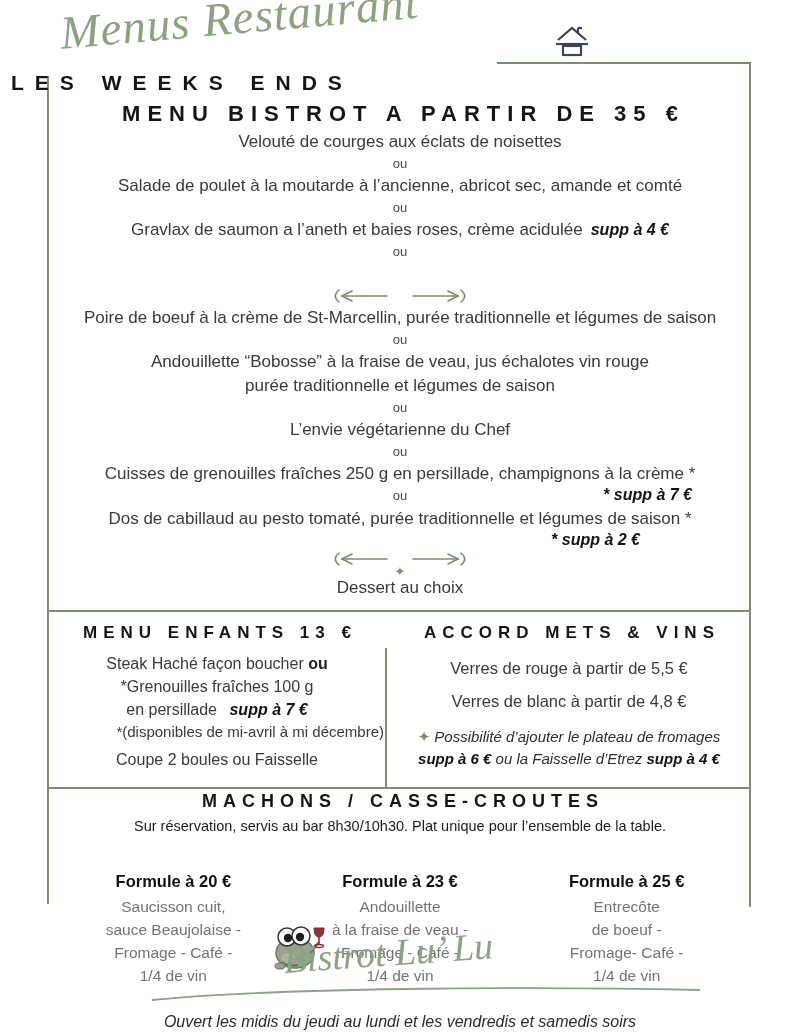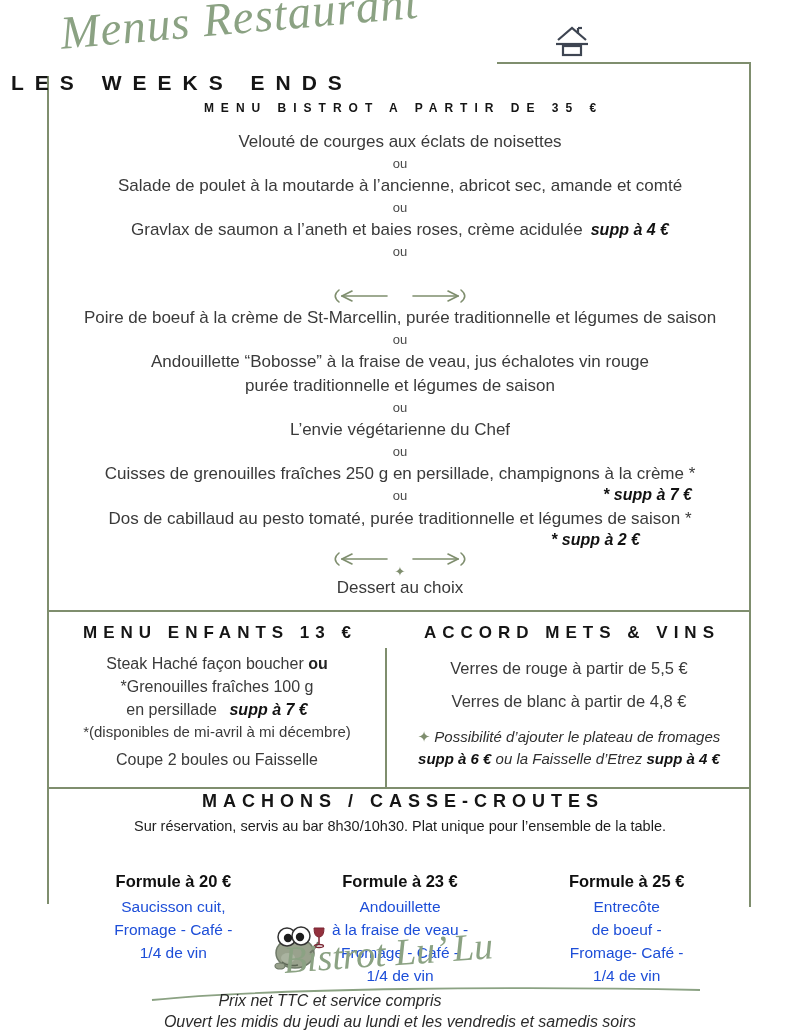--- a/index.html
+++ b/index.html
@@ -23,21 +23,21 @@
     white-space:nowrap;letter-spacing:1px;
   }
   .house{position:absolute;left:554px;top:24px;}
   
   .h1{
     position:absolute;left:0;top:71px;width:800px;text-align:left;
     font-size:21px;font-weight:bold;color:#151515;letter-spacing:11px;text-indent:11px;
   }
   .h2{
     position:absolute;left:0;top:101px;width:800px;text-align:center;
-    font-size:12px;font-weight:bold;color:#151515;letter-spacing:7px;text-indent:7px;
+    font-size:22px;font-weight:bold;color:#151515;letter-spacing:7px;text-indent:7px;
   }
   
   .sec{position:absolute;left:60px;width:680px;text-align:center;}
   .sec-starters{top:130px;}
   .sec-mains{top:306px;}
   .body-line{font-size:17px;line-height:24px;color:#3a3a3a;}
   .ou{font-size:13px;line-height:20px;color:#4a4a4a;}
   .supp{font-weight:bold;font-style:italic;color:#121212;font-size:16px;margin-left:8px;}
   .supp-row{position:relative;height:21px;}
   .supp-note{position:absolute;font-weight:bold;font-style:italic;color:#121212;font-size:16px;}
@@ -47,38 +47,38 @@
   .divider{position:absolute;left:0;width:800px;text-align:center;}
   .div1{top:288px;}
   .div2{top:551px;}
   .div-star{position:absolute;left:0;top:564px;width:800px;text-align:center;color:#7f8e6e;font-size:13px;}
   .dessert{position:absolute;left:0;top:578px;width:800px;text-align:center;font-size:17px;color:#3a3a3a;}
   
   .col-enfants{position:absolute;left:50px;top:620px;width:334px;text-align:center;}
   .col-accord{position:absolute;left:390px;top:620px;width:358px;text-align:center;}
   .col-title{font-size:17px;font-weight:bold;color:#151515;letter-spacing:6px;text-indent:6px;line-height:26px;margin-bottom:6px;}
   .col-line{font-size:16px;line-height:23px;color:#3a3a3a;}
-  .col-line-sm{font-size:15px;line-height:22px;color:#3a3a3a;}
+  .col-line-sm{font-size:15px;line-height:22px;color:#3a3a3a;text-align:right;}
   .bold-ou{font-weight:bold;color:#222;}
   .accord-line{font-size:16.5px;line-height:33px;color:#3a3a3a;}
   .accord-note{font-style:italic;font-size:15px;line-height:22px;color:#2e2e2e;margin-top:8px;}
   .green-star{color:#7f8e6e;font-style:normal;margin-right:4px;}
   
   .machons-title{
     position:absolute;left:0;top:791px;width:800px;text-align:center;
     font-size:18px;font-weight:bold;color:#151515;letter-spacing:6px;text-indent:6px;
   }
   .machons-sub{
     position:absolute;left:0;top:818px;width:800px;text-align:center;
     font-size:14.5px;color:#1d1d1d;
   }
   .formules{position:absolute;left:60px;top:841px;width:680px;display:flex;}
   .formule{flex:1;text-align:center;margin-top:28px;}
   .formule-title{font-size:16.5px;font-weight:bold;color:#101010;line-height:24px;margin-bottom:2px;}
-  .formule-line{font-size:15.5px;line-height:23px;color:#1d4ed8;}
+  .formule-line{font-size:15.5px;line-height:23px;color:#737373;}
   
   .frog{position:absolute;left:270px;top:920px;}
   .footer-script{
     position:absolute;left:282px;top:938px;
     font-family:"Liberation Serif", serif;font-style:italic;
     font-size:38px;color:#8ba283;transform:rotate(-4deg);transform-origin:left top;
     white-space:nowrap;
   }
   .swash{position:absolute;left:148px;top:984px;}
   .footer-line1{position:absolute;left:0;top:992px;width:660px;text-align:center;
@@ -199,20 +199,21 @@
       <span class="supp" style="margin-left:0;font-size:15px;">supp à 6 €</span><span> ou la Faisselle d’Etrez </span><span class="supp" style="margin-left:0;font-size:15px;">supp à 4 €</span>
     </div>
   </div>
 
   <div class="machons-title">MACHONS / CASSE-CROUTES</div>
   <div class="machons-sub">Sur réservation, servis au bar 8h30/10h30.  Plat unique pour l’ensemble de la table.</div>
   <div class="formules">
     <div class="formule">
       <div class="formule-title">Formule à 20 €</div>
       <div class="formule-line">Saucisson cuit,</div>
+      <div class="formule-line">sauce Beaujolaise -</div>
       <div class="formule-line">Fromage - Café -</div>
       <div class="formule-line">1/4 de vin</div>
     </div>
     <div class="formule">
       <div class="formule-title">Formule à 23 €</div>
       <div class="formule-line">Andouillette</div>
       <div class="formule-line">à la fraise de veau -</div>
       <div class="formule-line">Fromage - Café -</div>
       <div class="formule-line">1/4 de vin</div>
     </div>
@@ -240,16 +241,15 @@
       <ellipse cx="49" cy="26" rx="4.5" ry="1.5" fill="none" stroke="#7a2532" stroke-width="1.3"></ellipse>
       <ellipse cx="10" cy="46" rx="5" ry="3" fill="#99a28d" stroke="#6f7a68" stroke-width="1.2"></ellipse>
     </svg>
   </span>
   <span class="swash">
     <svg width="560" height="22" viewBox="0 0 560 22">
       <path d="M4,16 C120,4 380,2 552,6" fill="none" stroke="#8ba283" stroke-width="1.8"></path>
     </svg>
   </span>
   <div class="footer-script">Bistrot Lu’ Lu</div>
-  <div class="footer-line1">Prix net TTC et service compris</div>
   <div class="footer-line2">Ouvert les midis du jeudi au lundi et les vendredis et samedis soirs</div>
 
 </div>
 
 </body></html>

